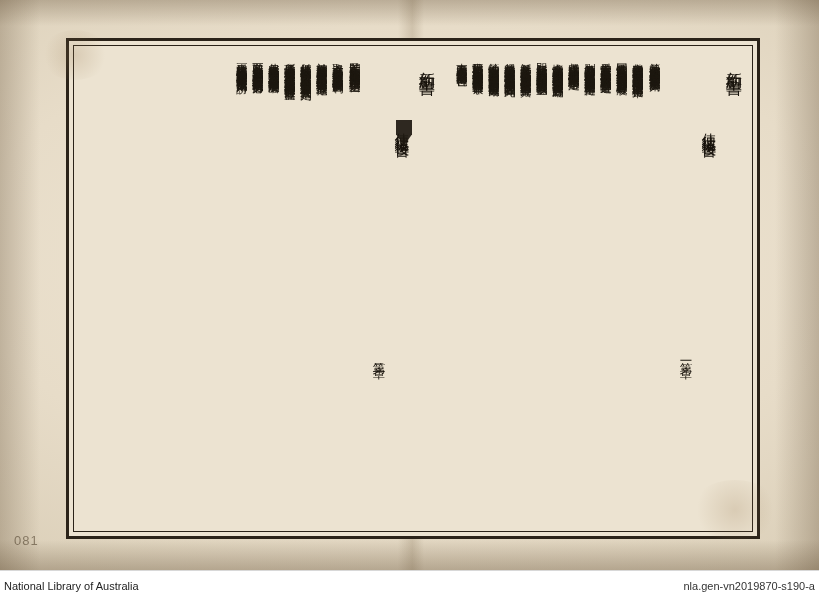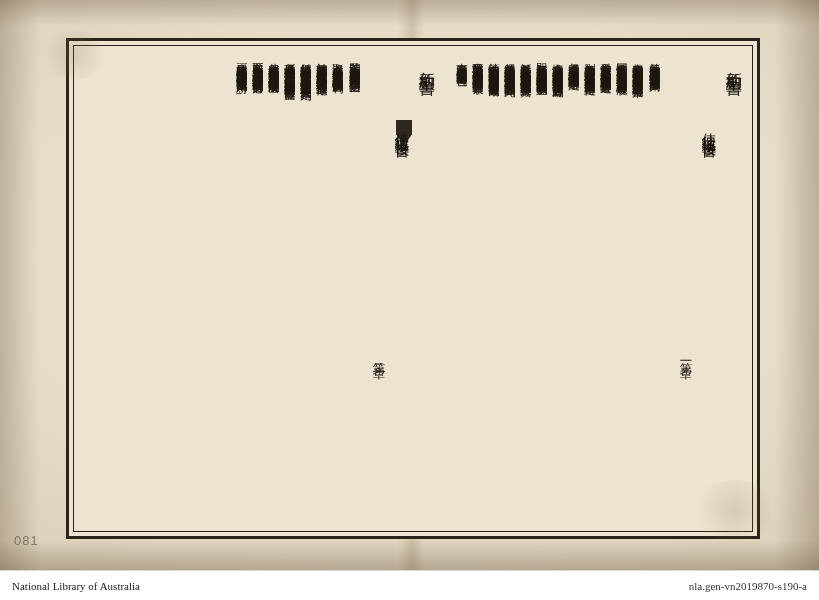--- a/index.html
+++ b/index.html
@@ -170,23 +170,23 @@
   
   .metabar {
     position: absolute;
     left: 0; bottom: 0;
     width: 819px; height: 30px;
     background: #ffffff;
     border-top: 1px solid #d8d8d8;
     display: flex;
     align-items: center;
     justify-content: space-between;
-    padding: 0 12px;
+    padding: 0 4px;
     box-sizing: border-box;
-    font-family: Liberation Serif, serif;
+    font-family: Liberation Sans, sans-serif;
     font-size: 11px;
     color: #222;
   }
   .metabar .right { color: #333; }
 
   
   .stamp {
     position: absolute;
     left: 14px; bottom: 22px;
     font-family: "Liberation Sans", sans-serif;

